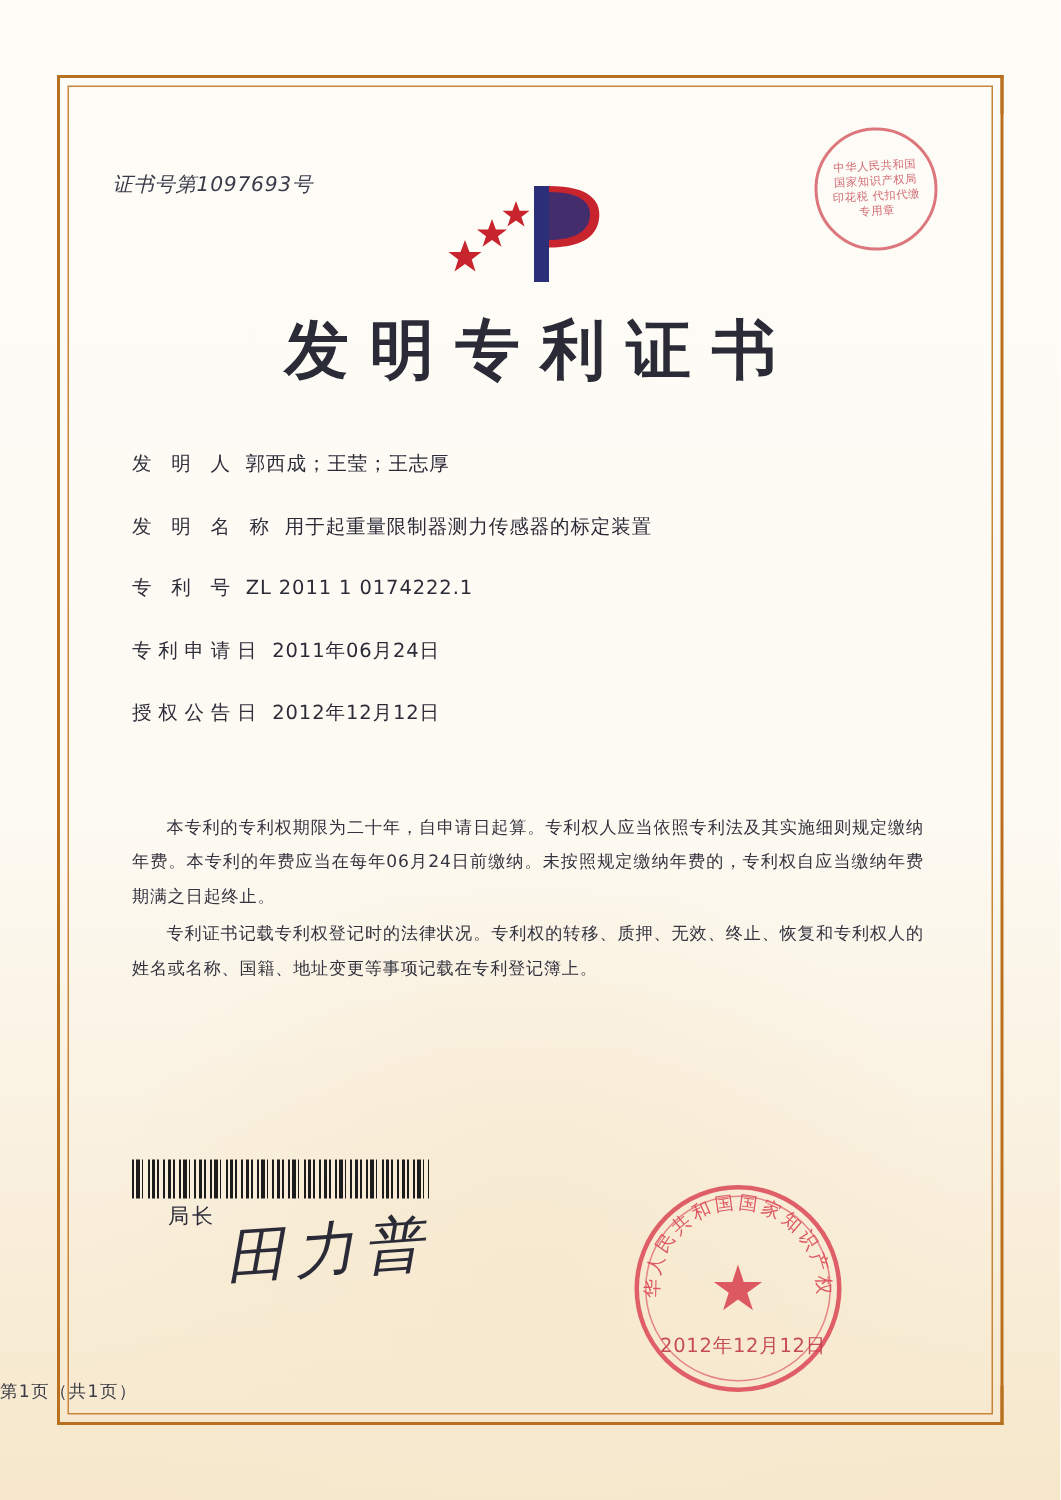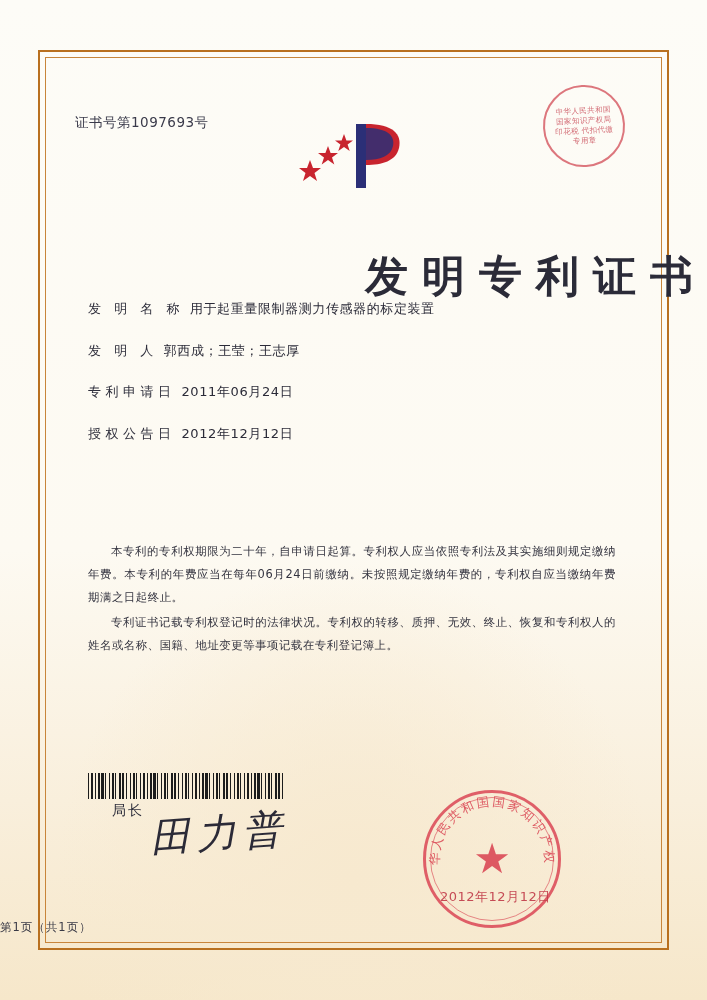--- a/index.html
+++ b/index.html
@@ -48,20 +48,21 @@
   .corner.br { left: 643px; top: 924px; border-left: none; border-top: none; }
 
   
   .cert-no {
     position: absolute;
     left: 75px; top: 114px;
     font-size: 13.5px;
     color: #3a3a4a;
     letter-spacing: 0.5px;
     font-family: "DejaVu Sans", sans-serif;
+    font-style: italic;
   }
 
   
   .logo {
     position: absolute;
     left: 298px; top: 116px;
     width: 112px; height: 78px;
   }
   .logo svg { display: block; }
 
@@ -81,28 +82,27 @@
     line-height: 1.35;
     padding: 8px;
     letter-spacing: .4px;
     transform: rotate(-3deg);
   }
 
   
   .title {
     position: absolute;
     left: 0; right: 0; top: 205px;
-    text-align: right;
+    text-align: center;
     font-size: 43px;
     letter-spacing: 14px;
     color: #2b2b38;
     font-weight: bold;
     text-indent: 14px;
     font-family: "DejaVu Sans", "Liberation Sans", sans-serif;
-    margin-top: 43px;
   }
 
   
   .fields {
     position: absolute;
     left: 88px; top: 300px;
     width: 520px;
   }
   .field-row {
     display: flex;
@@ -249,26 +249,30 @@
       <path d="M68 12 C90 12, 97 20, 95 30 C93 40, 82 44, 68 44 Z" fill="#2b2f77" opacity="0.85"></path>
     </svg>
   </div>
 
   <div class="seal-top">中华人民共和国国家知识产权局 印花税 代扣代缴专用章</div>
 
   <div class="title">发明专利证书</div>
 
   <div class="fields">
     <div class="field-row">
+      <span class="field-label">发 明 人</span>
+      <span class="field-value">郭西成；王莹；王志厚</span>
+    </div>
+    <div class="field-row">
       <span class="field-label">发 明 名 称</span>
       <span class="field-value">用于起重量限制器测力传感器的标定装置</span>
     </div>
     <div class="field-row">
-      <span class="field-label">发 明 人</span>
-      <span class="field-value">郭西成；王莹；王志厚</span>
+      <span class="field-label">专 利 号</span>
+      <span class="field-value">ZL 2011 1 0174222.1</span>
     </div>
     <div class="field-row">
       <span class="field-label">专利申请日</span>
       <span class="field-value">2011年06月24日</span>
     </div>
     <div class="field-row">
       <span class="field-label">授权公告日</span>
       <span class="field-value">2012年12月12日</span>
     </div>
   </div>

